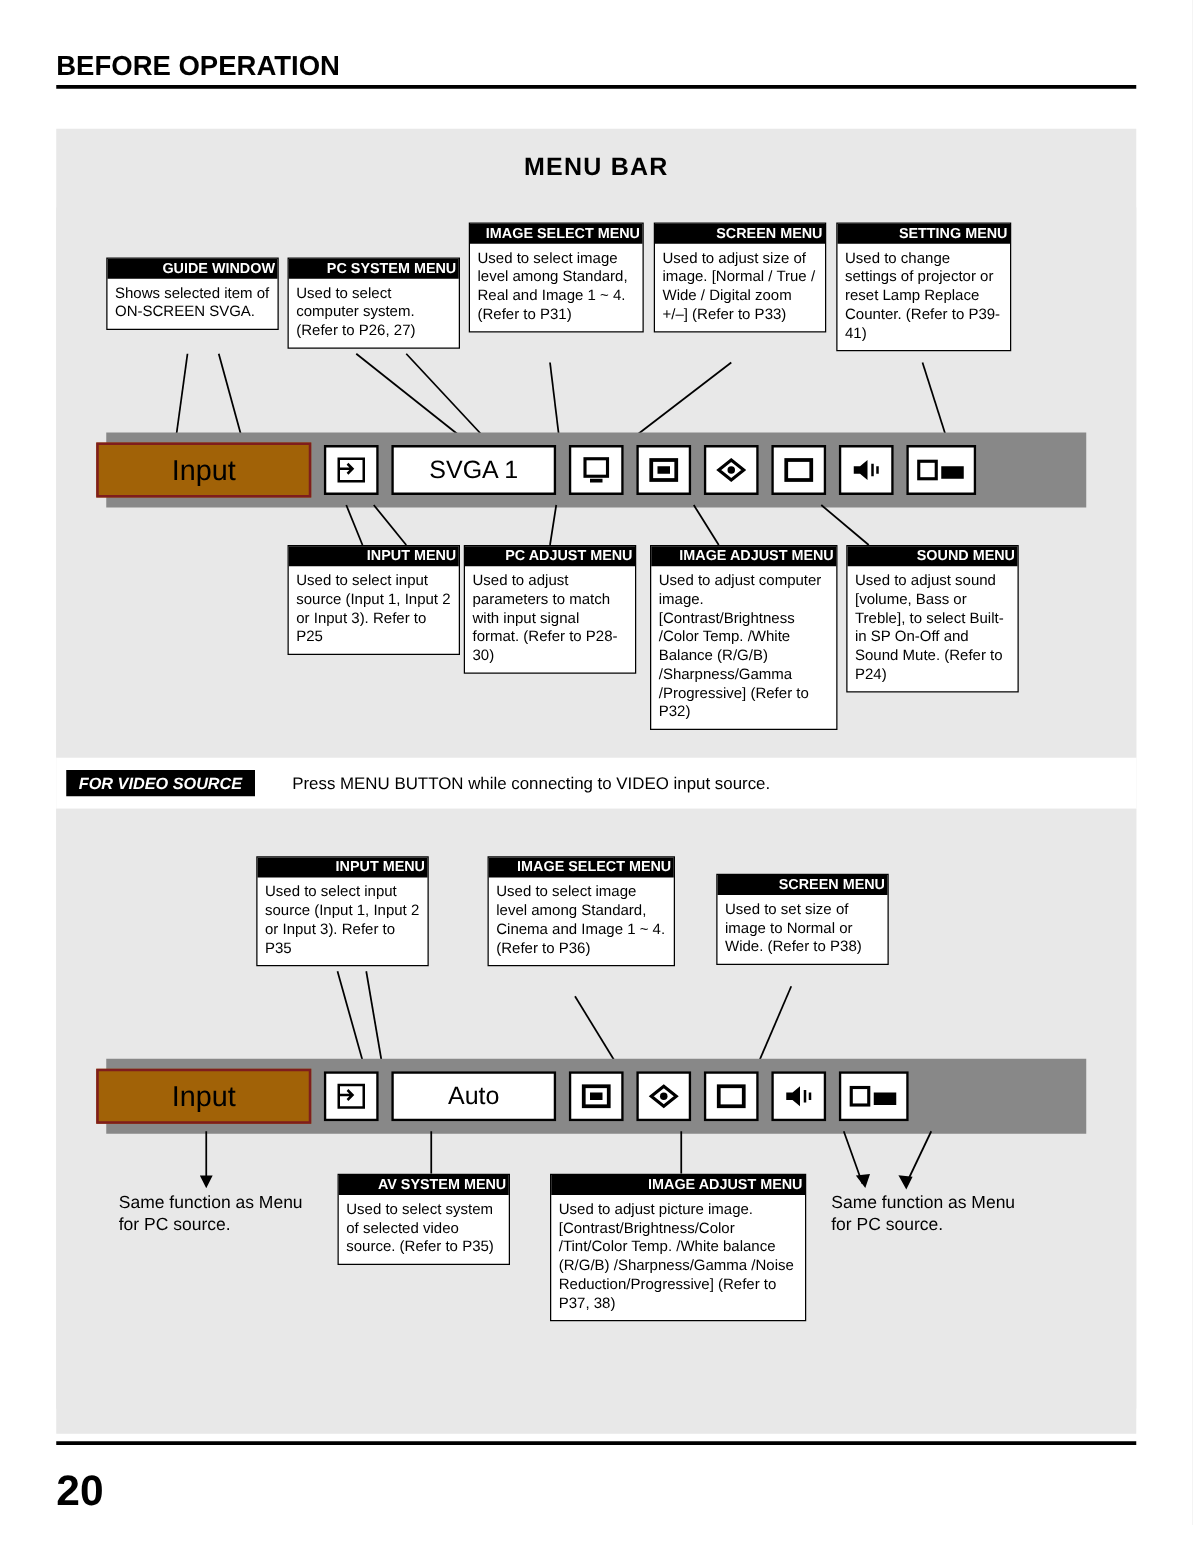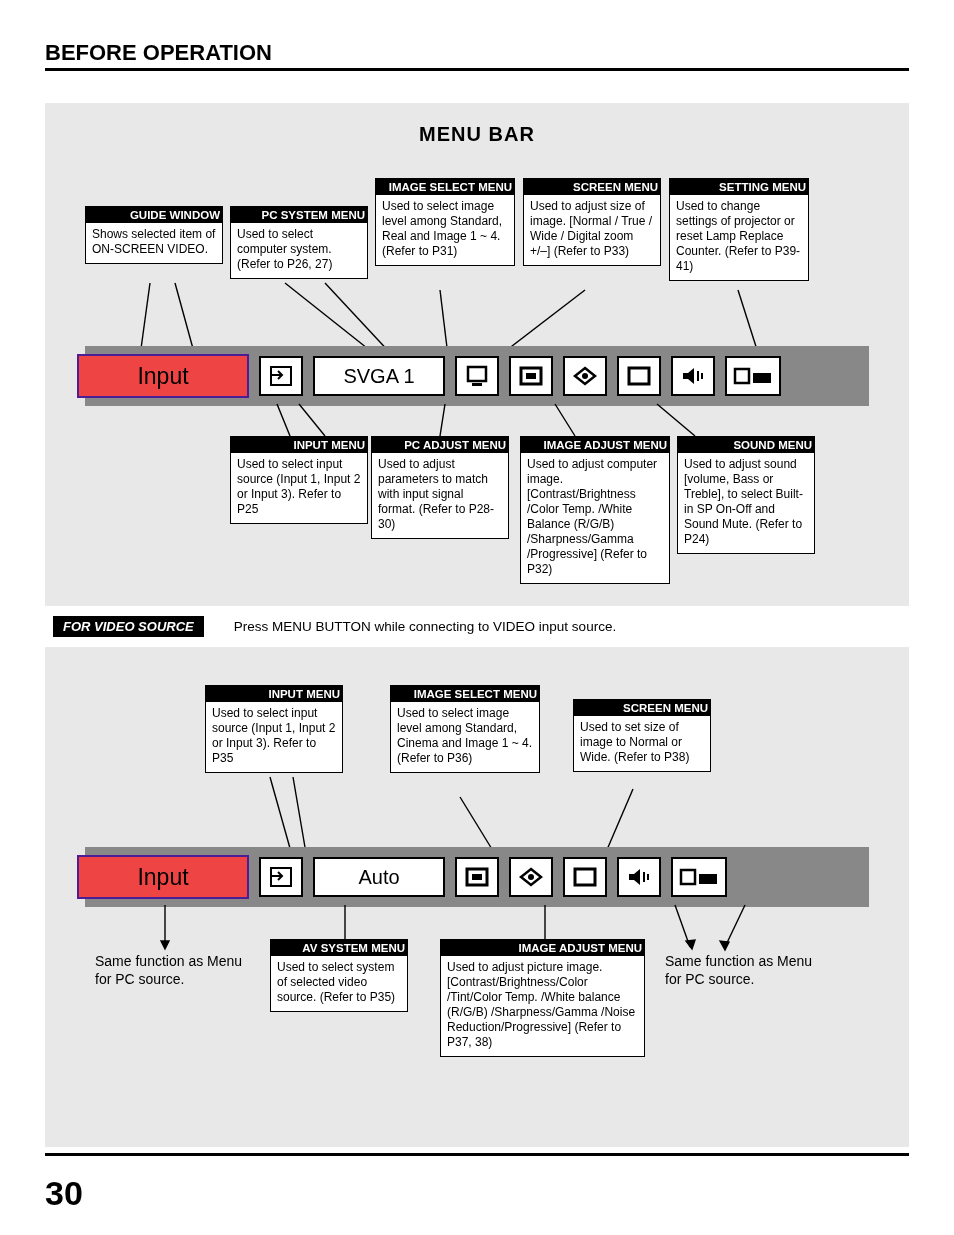--- a/index.html
+++ b/index.html
@@ -80,22 +80,22 @@
 .menu-bar-strip {
   position: absolute;
   left: 40px;
   right: 40px;
   height: 60px;
   background: #888;
   display: flex;
   align-items: center;
 }
 .guide-window {
-  background: #ef4444;
-  border: 2px solid #4c1d95;
+  background: #a16207;
+  border: 2px solid #7f1d1d;
   font-size: 23px;
   font-weight: 500;
   width: 168px;
   height: 40px;
   display: flex;
   align-items: center;
   justify-content: center;
   margin-left: -8px;
   text-align: center;
 }
@@ -151,21 +151,21 @@
 <div class="header-title">BEFORE OPERATION</div>
 
 <div class="main-content">
   <div class="menu-bar-title">MENU BAR</div>
 
 
   <div class="diagram-zone">
 
     <div class="callout" style="left:40px; top:40px;">
       <div class="callout-title">GUIDE WINDOW</div>
-      <div class="callout-body">Shows selected item of ON-SCREEN VIDEO.</div>
+      <div class="callout-body">Shows selected item of ON-SCREEN SVGA.</div>
     </div>
     <div class="callout" style="left:185px; top:40px;">
       <div class="callout-title">PC SYSTEM MENU</div>
       <div class="callout-body">Used to select computer system. (Refer to P26, 27)</div>
     </div>
     <div class="callout" style="left:330px; top:12px; width:140px;">
       <div class="callout-title">IMAGE SELECT MENU</div>
       <div class="callout-body">Used to select image level among Standard, Real and Image 1 ~ 4. (Refer to P31)</div>
     </div>
     <div class="callout" style="left:478px; top:12px; width:138px;">
@@ -347,13 +347,13 @@
       <div class="callout-body">Used to select system of selected video source. (Refer to P35)</div>
     </div>
     <div class="callout" style="left:395px; top:292px; width:205px;">
       <div class="callout-title">IMAGE ADJUST MENU</div>
       <div class="callout-body">Used to adjust picture image. [Contrast/Brightness/Color /Tint/Color Temp. /White balance (R/G/B) /Sharpness/Gamma /Noise Reduction/Progressive] (Refer to P37, 38)</div>
     </div>
   </div>
 </div>
 
 <div class="footer-rule"></div>
-<div class="page-number">30</div>
+<div class="page-number">20</div>
 
 </body></html>

